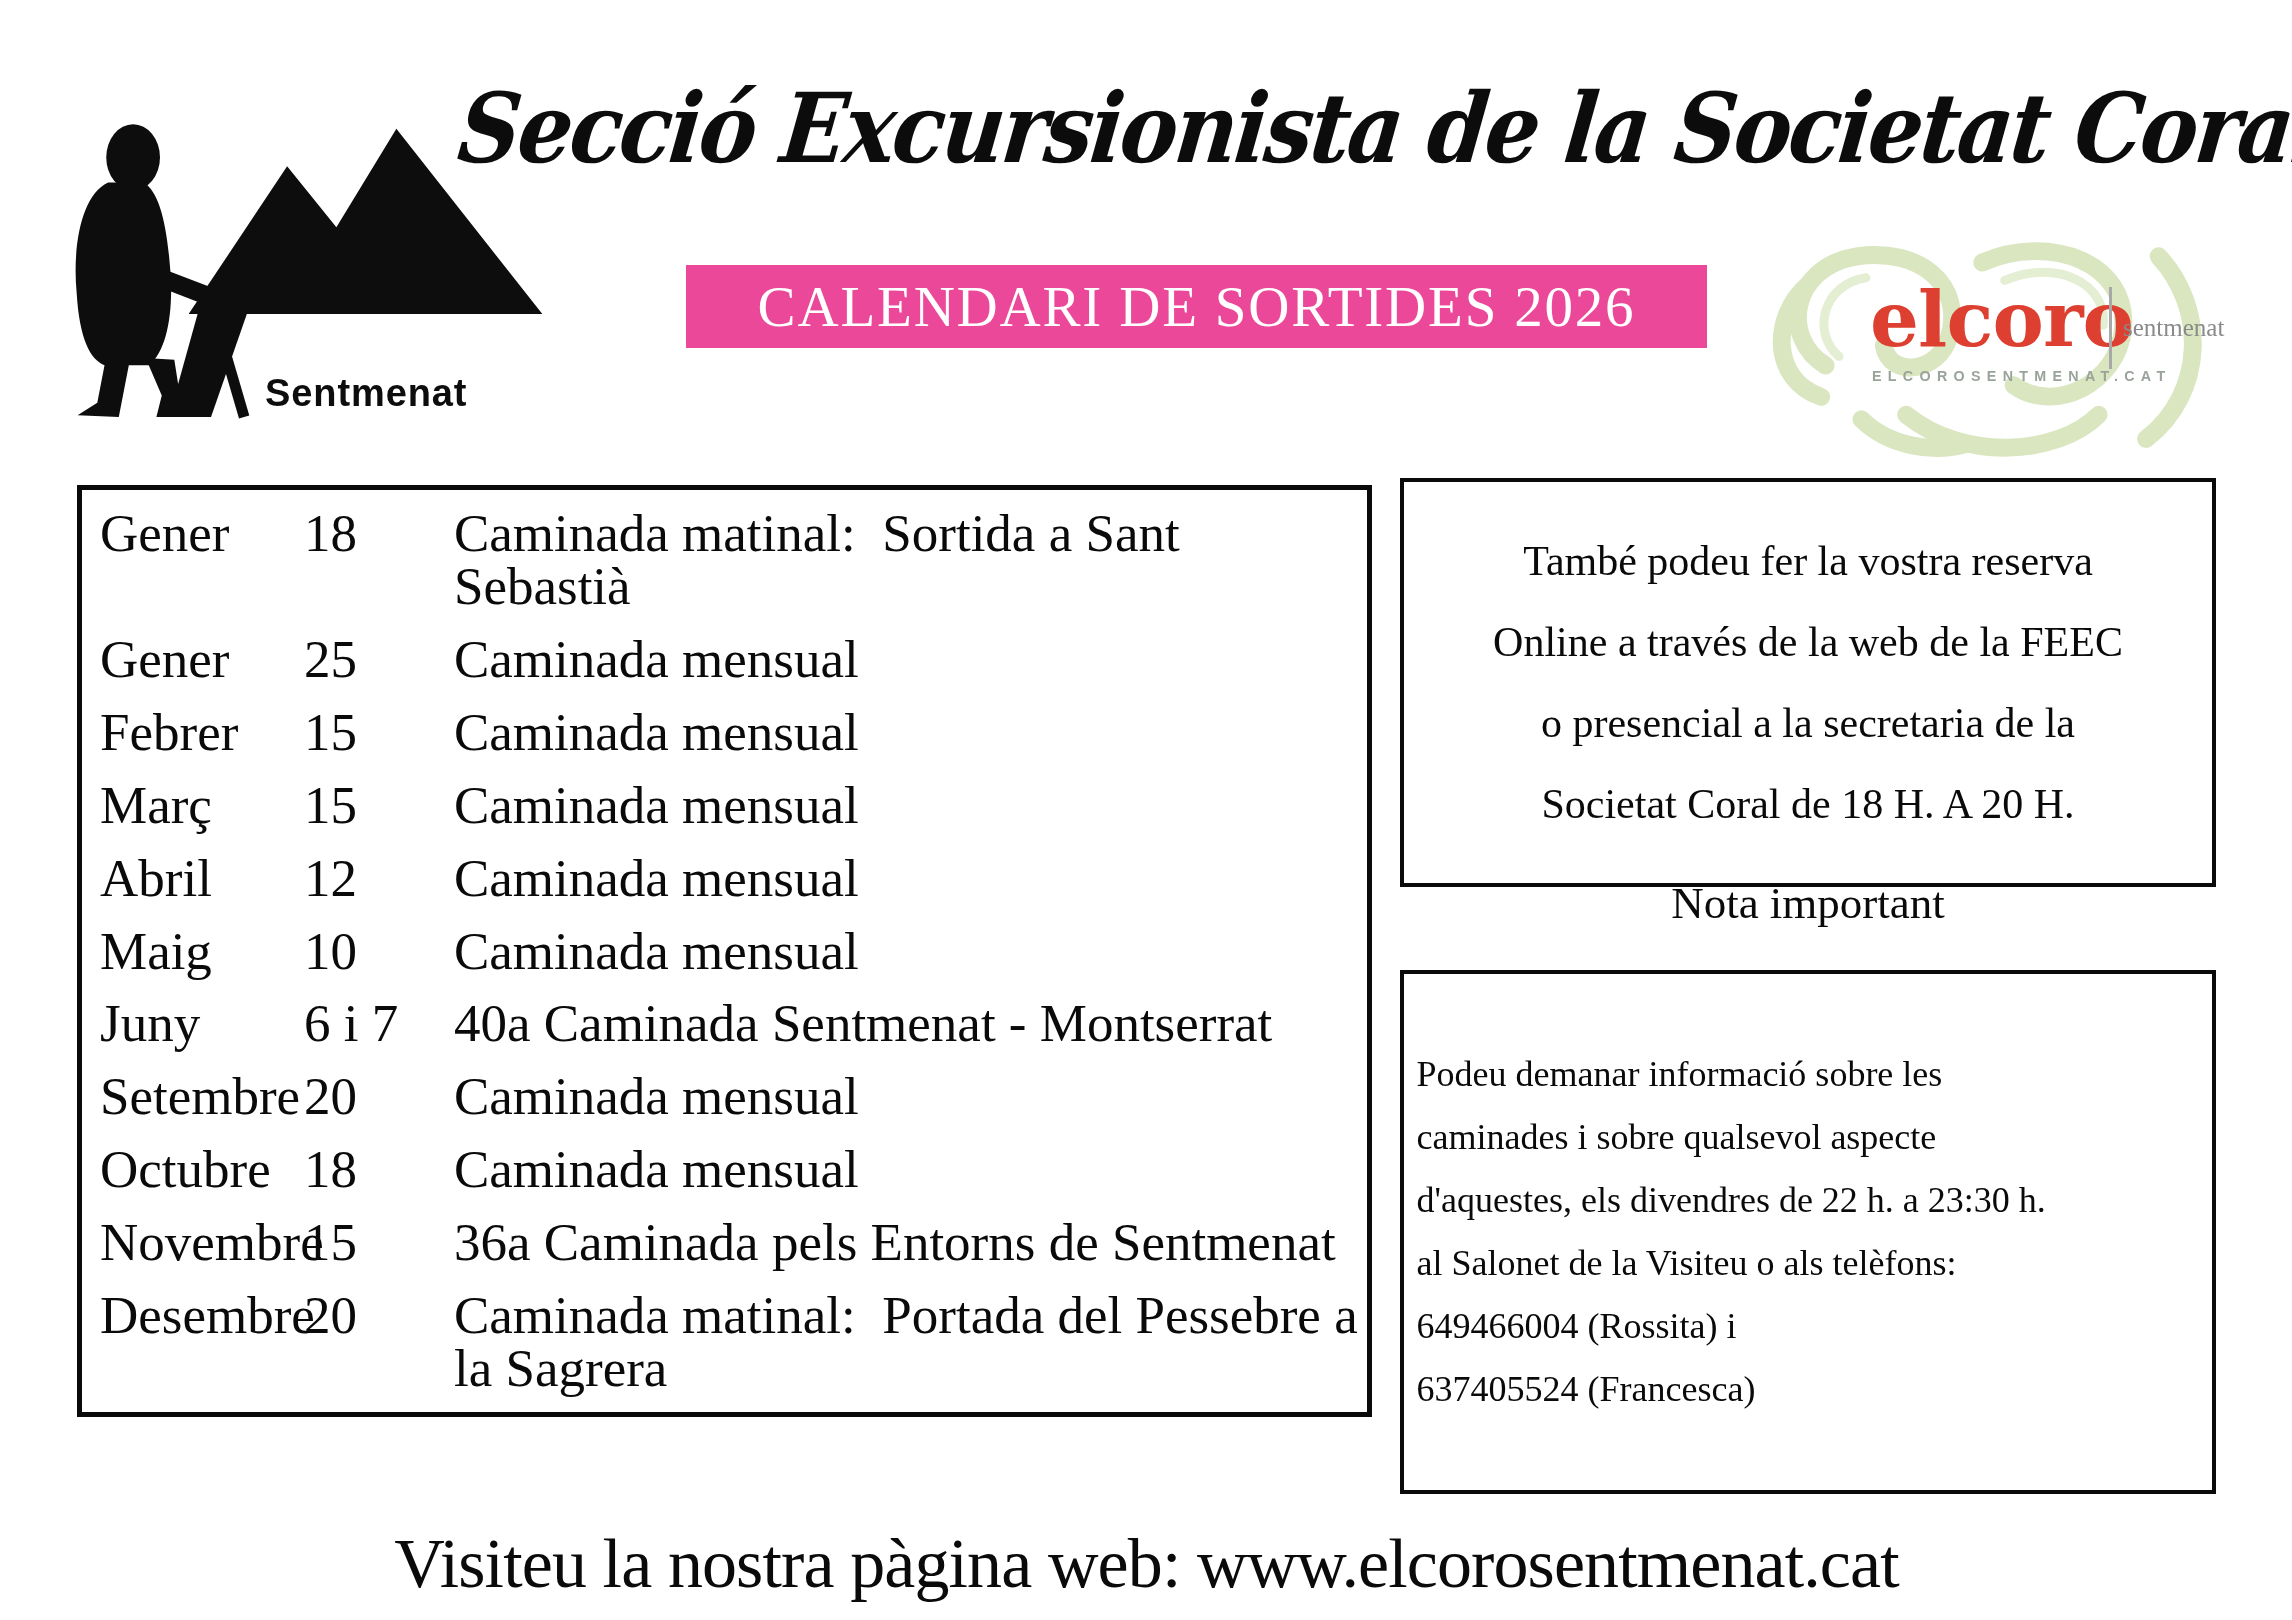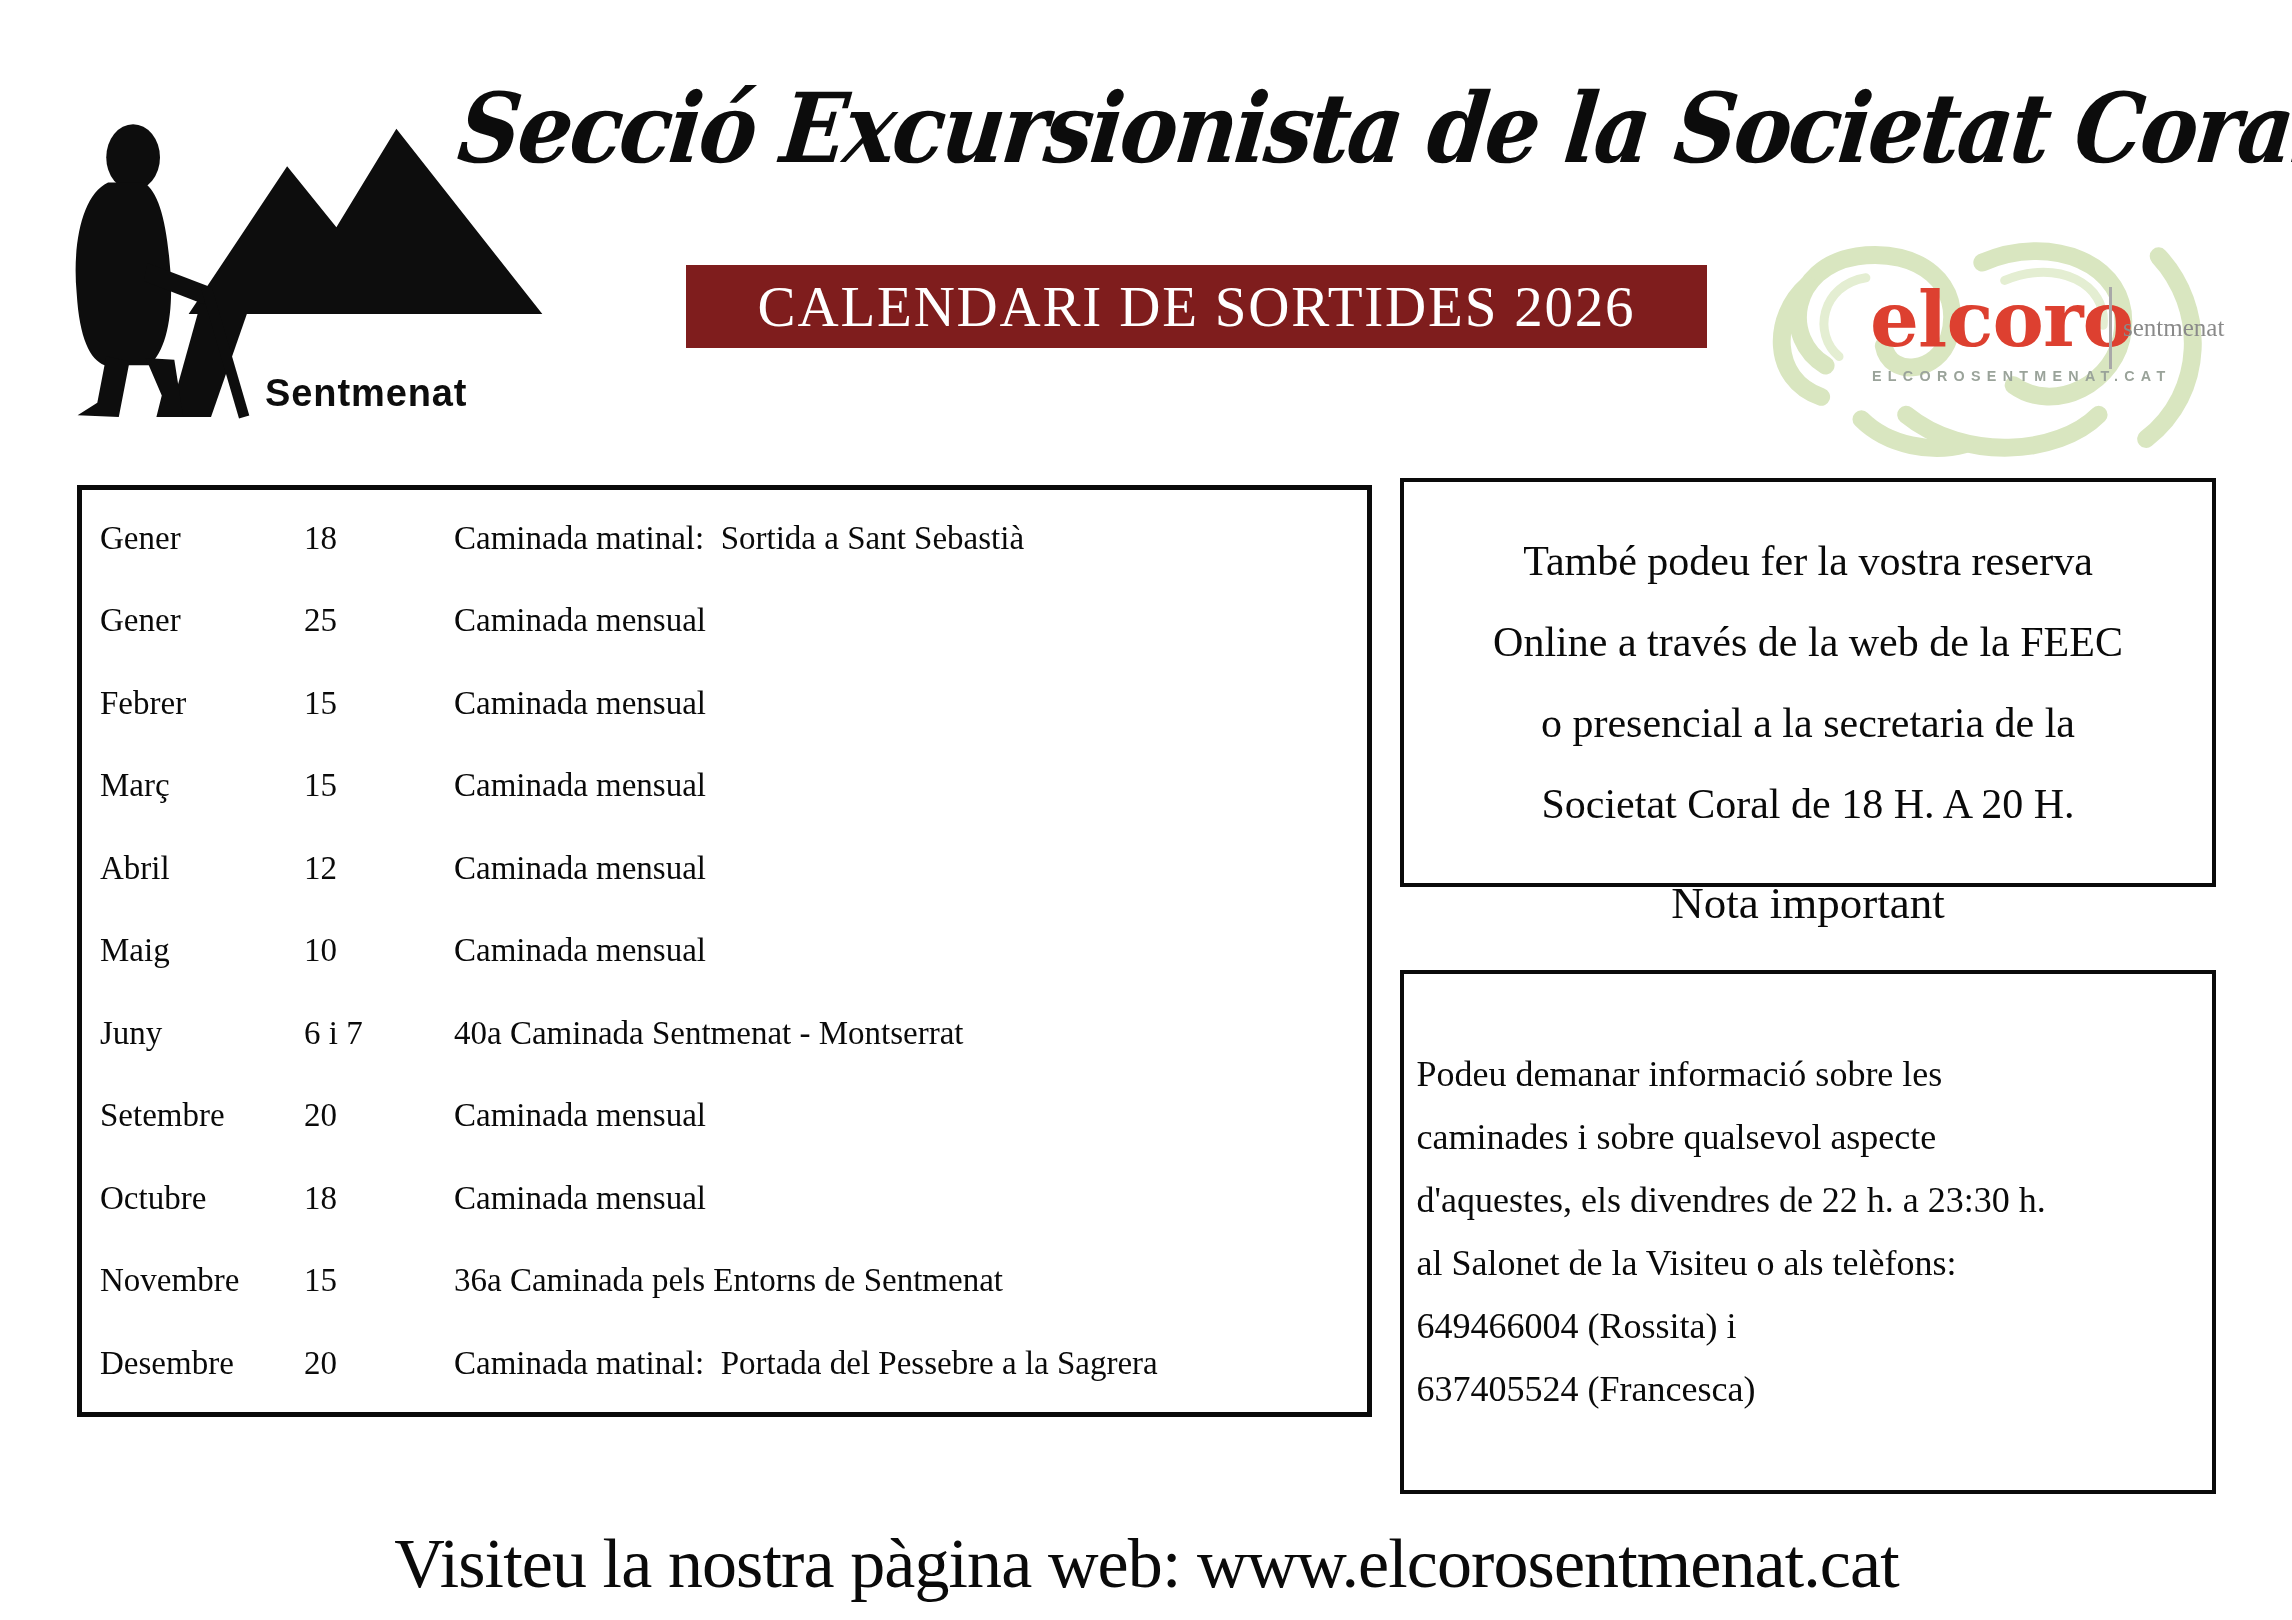--- a/index.html
+++ b/index.html
@@ -28,21 +28,21 @@
     position:absolute;left:488px;top:38px;width:1805px;height:179px;
     display:flex;align-items:center;justify-content:center;
     font-family:"DejaVu Serif", serif;
     font-style:italic;font-weight:700;
     font-size:86px;letter-spacing:-2.7px;
     transform:skewX(-6deg) scaleY(1.12);
     white-space:nowrap;color:#0c0c0c;
   }
   .banner{
     position:absolute;left:686px;top:265px;width:1021px;height:83px;
-    background:#7f1d1d;color:#ffffff;
+    background:#ec4899;color:#ffffff;
     display:flex;align-items:center;justify-content:center;
     font-family:"Liberation Serif", serif;
     font-size:57px;letter-spacing:1.8px;white-space:nowrap;
   }
   
   .elcoro-wrap{position:absolute;left:1754px;top:231px;width:470px;height:235px;}
   .swirl{position:absolute;left:0;top:0;}
   .elcoro-name{
     position:absolute;left:116px;top:50px;
     font-family:"DejaVu Serif", serif;font-weight:700;
@@ -59,21 +59,21 @@
     font-family:"Liberation Sans", sans-serif;
     font-size:14.3px;font-weight:600;letter-spacing:6.3px;color:#9aa39a;line-height:1;
   }
   
   .cal-box{
     position:absolute;left:77px;top:485px;width:1295px;height:932px;
     border:5.4px solid #0a0a0a;box-sizing:border-box;
     display:flex;flex-direction:column;justify-content:space-around;
     padding:7.2px 0 7.2px 18px;
   }
-  .cal-row{display:flex;align-items:center;font-size:33px;line-height:1;}
+  .cal-row{display:flex;align-items:flex-start;font-size:53px;line-height:1;}
   .cal-month{width:204px;flex:none;}
   .cal-day{width:150px;flex:none;}
   .cal-activity{flex:1;white-space:pre-wrap;}
   
   .reserva-box{
     position:absolute;left:1400px;top:478px;width:816px;height:409px;
     border:4.5px solid #0a0a0a;box-sizing:border-box;
     display:flex;flex-direction:column;justify-content:space-evenly;
     padding:21.5px 10.7px;text-align:center;
   }

